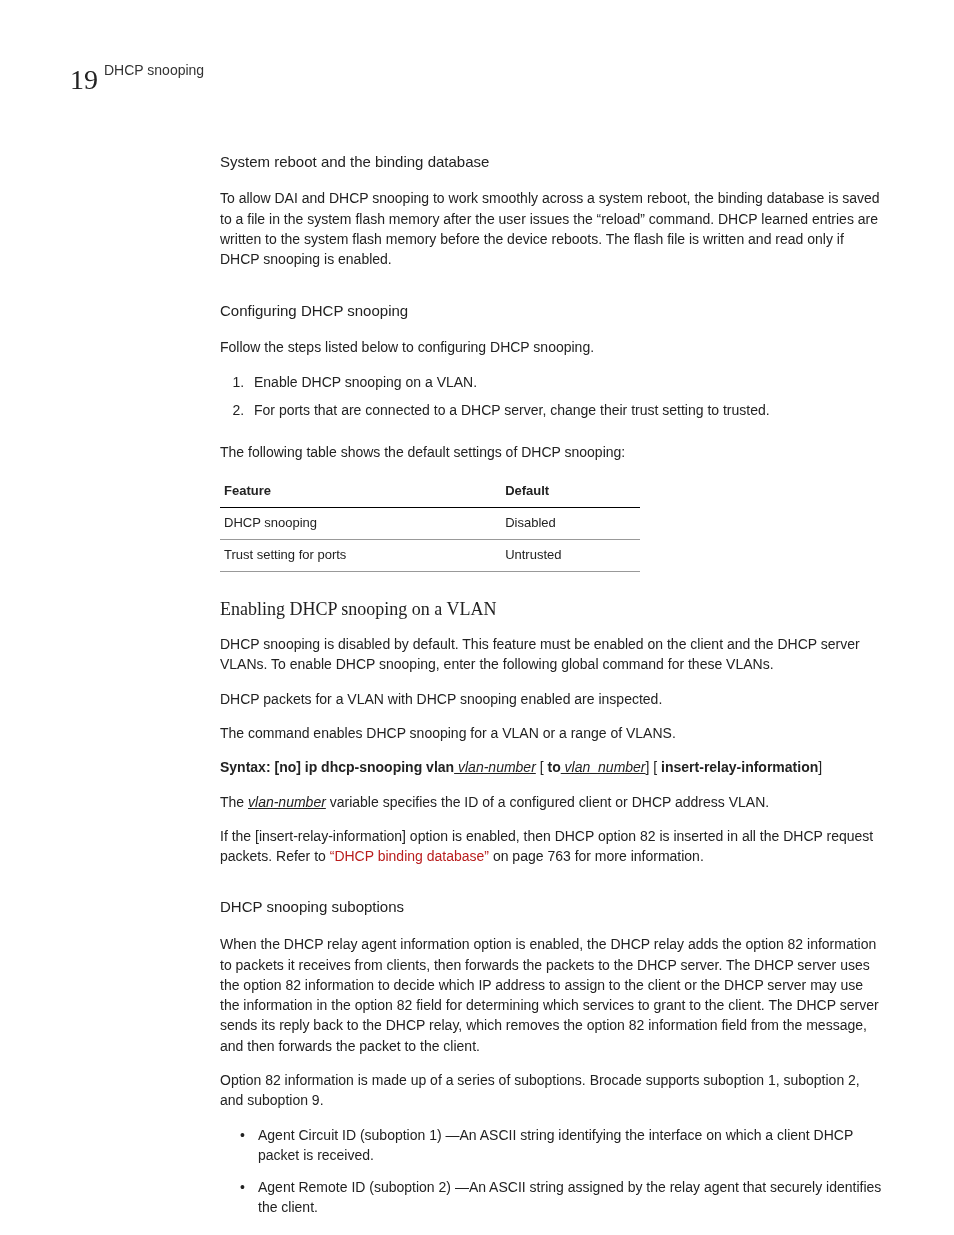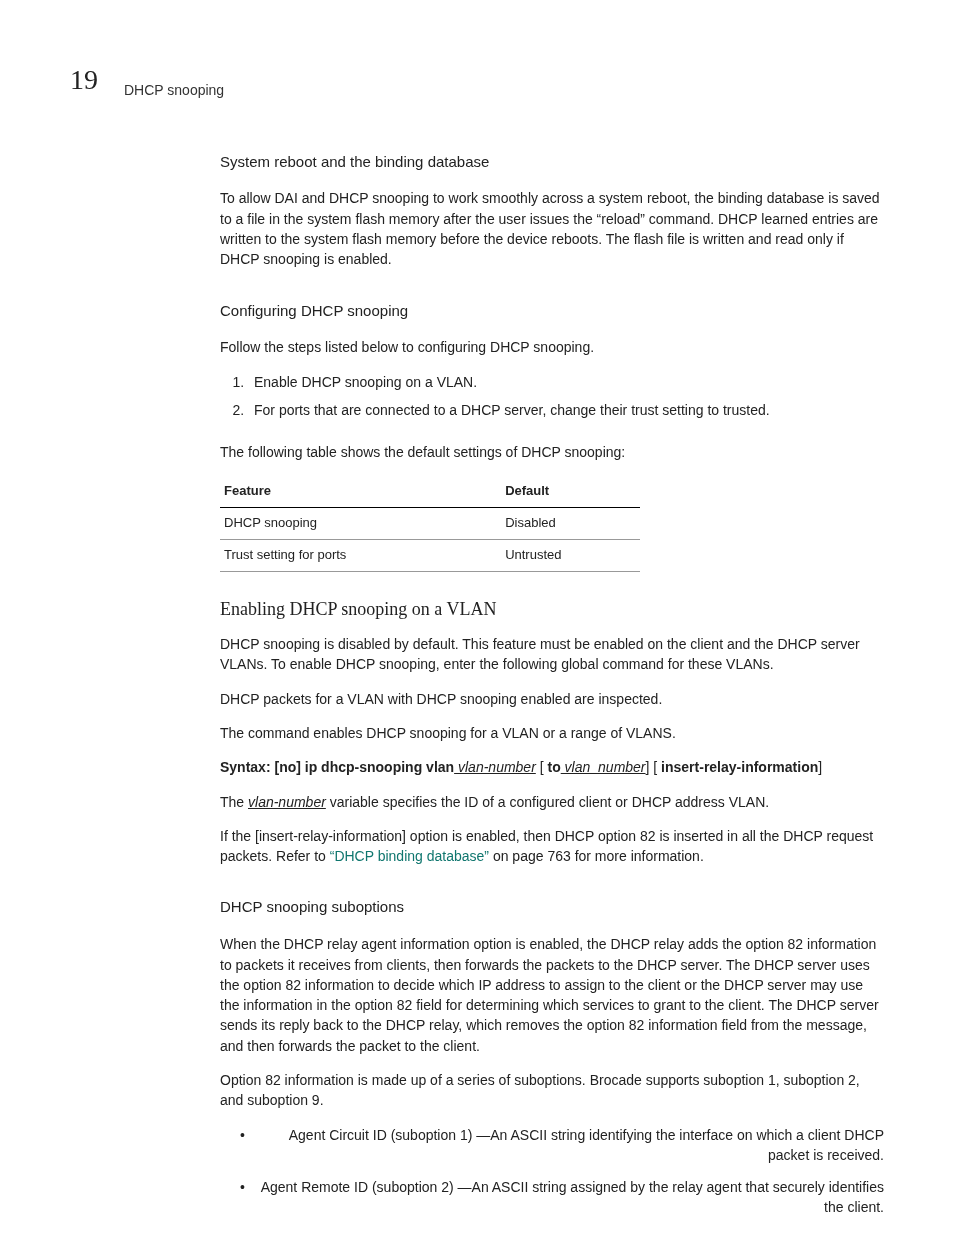--- a/index.html
+++ b/index.html
@@ -8,22 +8,22 @@
     background: #fff;
     color: #222;
     width: 954px;
     height: 1235px;
     padding: 60px 70px 40px 70px;
     font-size: 14px;
     line-height: 1.45;
   }
   .header-row {
     display: flex;
-    align-items: flex-end;
-    gap: 26px;
+    align-items: flex-start;
+    gap: 6px;
     margin-bottom: 50px;
   }
   .chapter-num {
     font-size: 28px;
     font-weight: 400;
     font-family: Georgia, 'Times New Roman', serif;
   }
   .chapter-title {
     font-size: 14px;
     color: #333;
@@ -56,21 +56,20 @@
     margin-bottom: 8px;
   }
   ul.bullets {
     list-style: none;
     margin: 0 0 14px 20px;
   }
   ul.bullets li {
     position: relative;
     padding-left: 18px;
     margin-bottom: 12px;
-    text-align: right;
   }
   ul.bullets li::before {
     content: "•";
     position: absolute;
     left: 0;
     top: 0;
     font-size: 14px;
   }
   table.defaults {
     border-collapse: collapse;
@@ -84,21 +83,21 @@
     border-bottom: 1.5px solid #000;
     padding: 6px 4px;
   }
   table.defaults td {
     border-bottom: 1px solid #999;
     padding: 6px 4px;
   }
   .syntax-line { margin-bottom: 14px; }
   .b { font-weight: bold; }
   .i { font-style: italic; text-decoration: underline; }
-  .link-ref { color: #0f766e; }
+  .link-ref { color: #b91c1c; }
 </style>
 </head>
 <body>
 
 <div class="header-row">
   <span class="chapter-num">19</span>
   <span class="chapter-title">DHCP snooping</span>
 </div>
 
 <div class="content">

